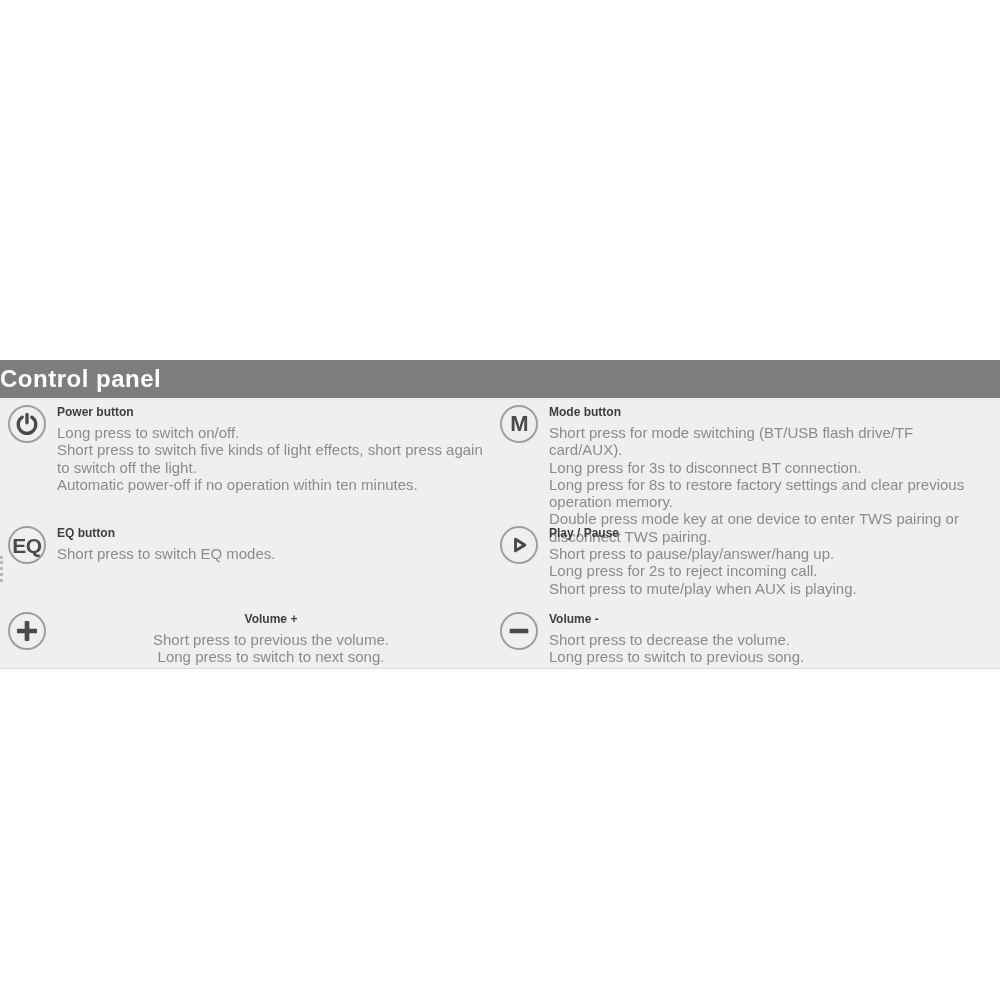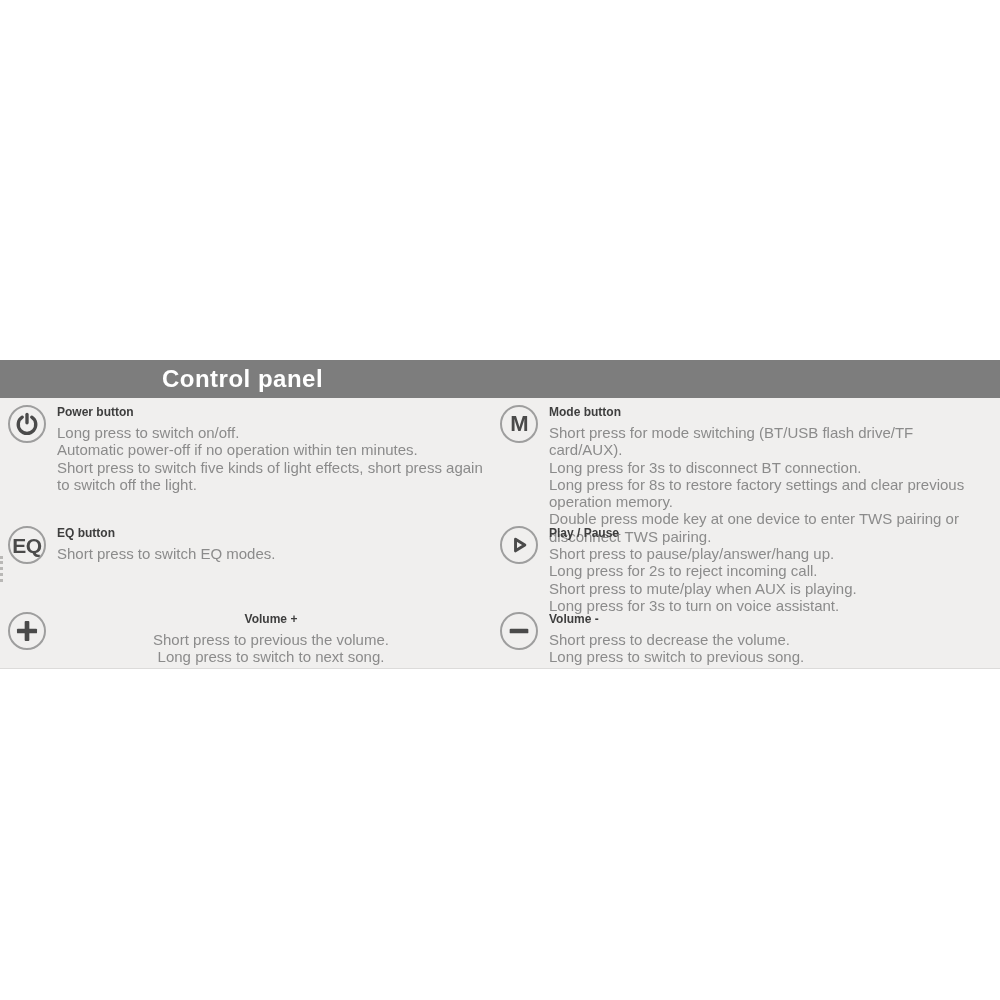--- a/index.html
+++ b/index.html
@@ -13,21 +13,20 @@
   .header-bar {
     position: absolute;
     left: 0; top: 360px;
     width: 1000px; height: 38px;
     background: #7d7d7d;
   }
   .header-title {
     width: 485px;
     height: 24px;
     line-height: 37px;
-    text-align: center;
     color: #ffffff;
     font-size: 24px;
     font-weight: bold;
     letter-spacing: 0.5px;
   }
   .panel {
     position: absolute;
     left: 0; top: 398px;
     width: 1000px; height: 270px;
     background: #f0efee;
@@ -91,22 +90,22 @@
   <div class="item" style="left:8px; top:5px;">
     <div class="circle">
       <svg width="26" height="26" viewBox="0 0 24 24" fill="none" stroke="#4a4a4a">
         <path d="M12 3.2 V10.8" stroke-width="3.1" stroke-linecap="round"></path>
         <path d="M7.6 5.7 A8.1 8.1 0 1 0 16.4 5.7" stroke-width="3.1" stroke-linecap="round"></path>
       </svg>
     </div>
     <div class="txt txt-left">
       <div class="ttl">Power button</div>
       <div class="ln">Long press to switch on/off.</div>
+      <div class="ln">Short press to switch five kinds of light effects, short press again to switch off the light.</div>
       <div class="ln">Automatic power-off if no operation within ten minutes.</div>
-      <div class="ln">Short press to switch five kinds of light effects, short press again to switch off the light.</div>
     </div>
   </div>
 
   <div class="item" style="left:8px; top:126px;">
     <div class="circle">
       <span class="glyph-text glyph-eq">EQ</span>
     </div>
     <div class="txt txt-left">
       <div class="ttl">EQ button</div>
       <div class="ln">Short press to switch EQ modes.</div>
@@ -144,21 +143,20 @@
     <div class="circle">
       <svg width="26" height="26" viewBox="0 0 24 24" fill="none" stroke="#4a4a4a">
         <path d="M8.8 6.6 L17.4 12 L8.8 17.4 Z" stroke-width="2.7" stroke-linejoin="round" stroke-linecap="round"></path>
       </svg>
     </div>
     <div class="txt txt-right">
       <div class="ttl">Play / Pause</div>
       <div class="ln">Short press to pause/play/answer/hang up.</div>
       <div class="ln">Long press for 2s to reject incoming call.</div>
       <div class="ln">Short press to mute/play when AUX is playing.</div>
-      <div class="ln">Long press for 3s to turn on voice assistant.</div>
     </div>
   </div>
 
   <div class="item" style="left:500px; top:212px;">
     <div class="circle">
       <svg width="28" height="28" viewBox="0 0 24 24" fill="#4a4a4a">
         <rect x="4" y="10" width="16" height="4" rx="1"></rect>
       </svg>
     </div>
     <div class="txt txt-right">

